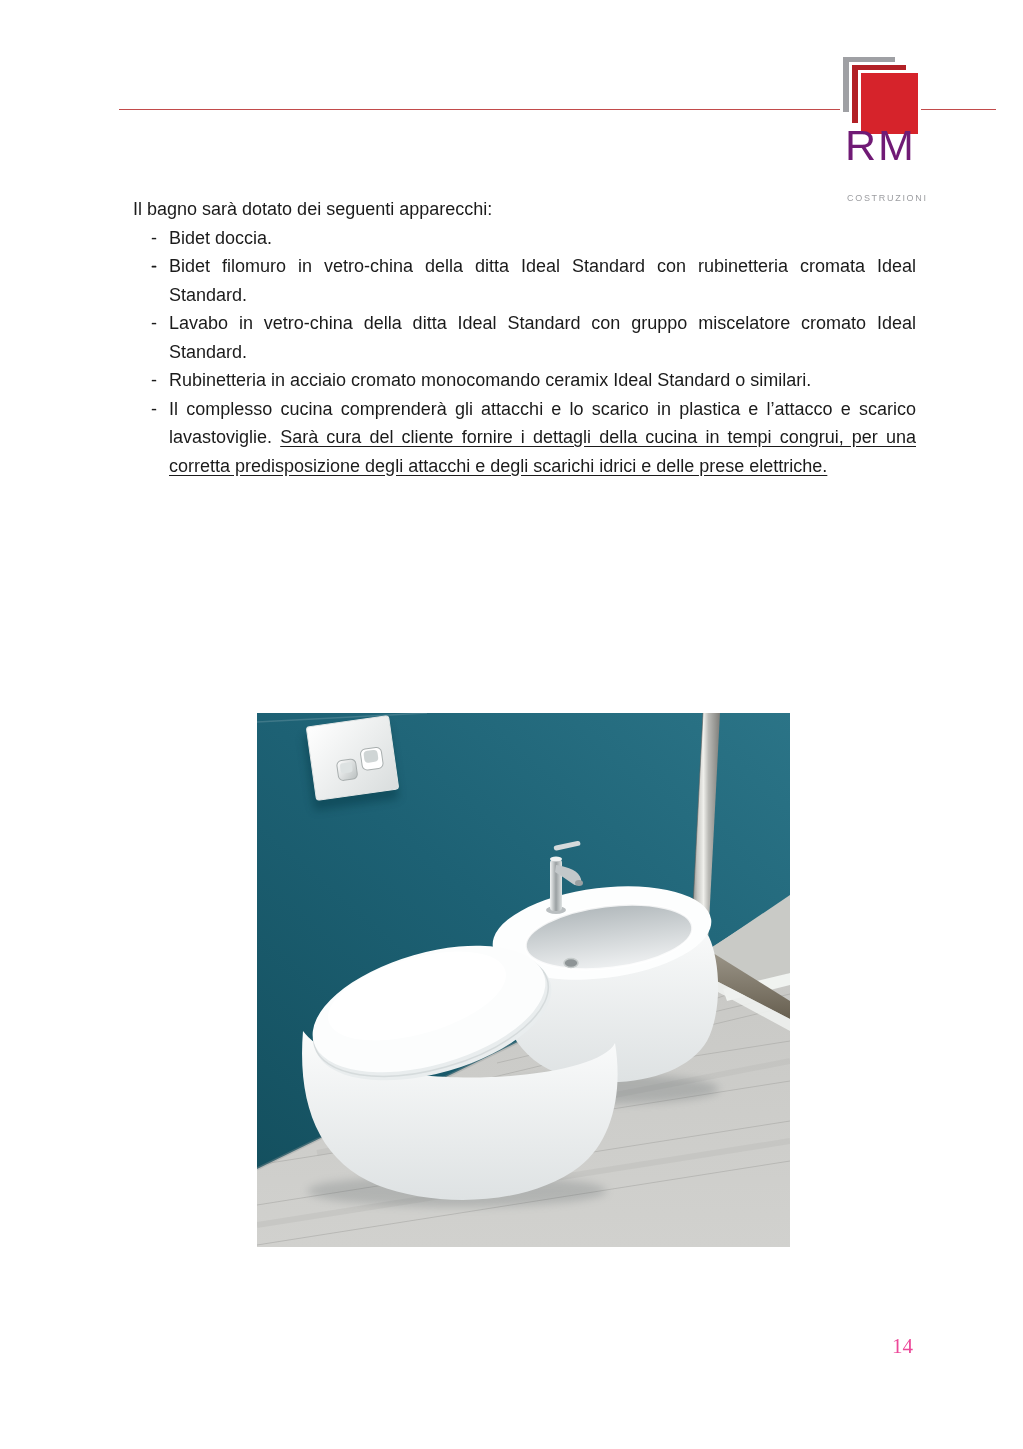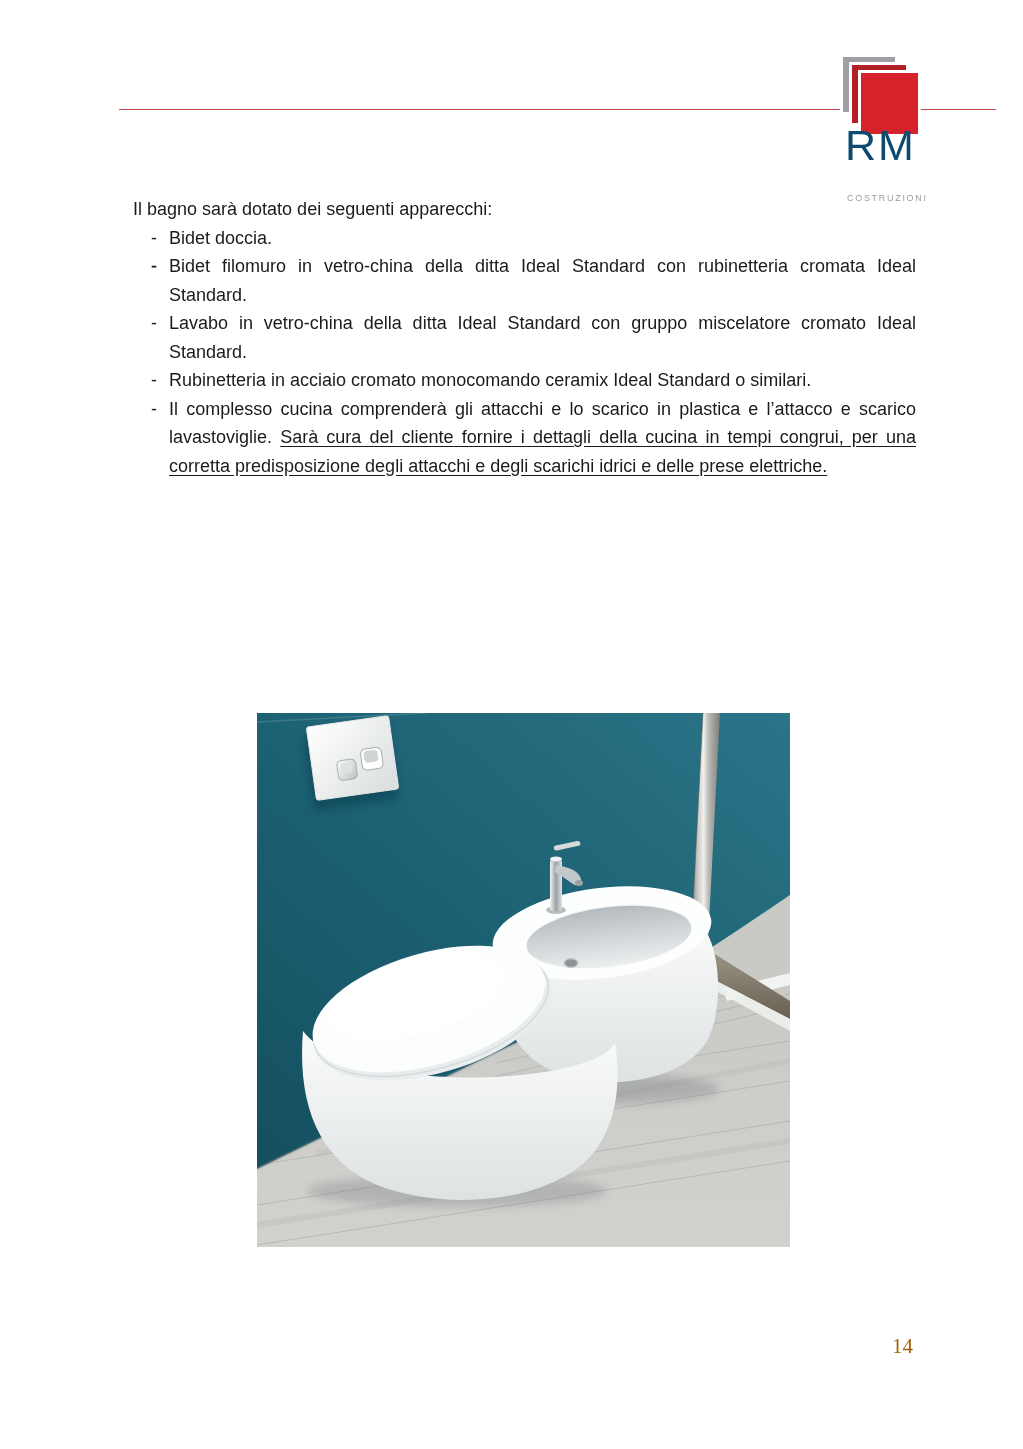--- a/index.html
+++ b/index.html
@@ -6,38 +6,38 @@
   .page{position:relative;width:1023px;height:1449px;background:#ffffff;
         font-family:"Liberation Sans",sans-serif;color:#1b1b1b;overflow:hidden;}
 
   
   .rule{position:absolute;left:119px;top:109px;width:877px;height:1px;background:#c24b4b;}
   .sq{position:absolute;box-shadow:0 0 0 3px #ffffff;}
   .sq-gray{left:843px;top:57px;width:52px;height:55px;background:#9fa0a4;z-index:1;}
   .sq-mid{left:852px;top:65px;width:54px;height:58px;background:#b22026;z-index:2;}
   .sq-front{left:861px;top:73px;width:57px;height:61px;background:#d6232b;z-index:3;}
   .logo-brand{position:absolute;left:845px;top:124px;font-size:43px;line-height:43px;
-              color:#0c4a6e;letter-spacing:2px;z-index:4;}
+              color:#701a75;letter-spacing:2px;z-index:4;}
   .logo-sub{position:absolute;left:847px;top:166px;font-size:9px;letter-spacing:1.7px;
             color:#9c9da1;z-index:4;margin-top:27px;}
 
   
   .content{position:absolute;left:133px;top:195px;width:783px;}
   .title{font-size:21px;line-height:24px;font-weight:bold;margin:0 0 24px 0;}
   .content p{margin:0;font-size:18px;line-height:28.5px;text-align:justify;}
   ul.apparecchi{list-style:none;margin:0;padding:0;font-size:18px;line-height:28.5px;}
   ul.apparecchi li{position:relative;padding-left:36px;text-align:justify;}
   .dash{position:absolute;left:18px;top:0;}
   .u{text-decoration:underline;text-underline-offset:3px;}
 
   
   figure.photo{position:absolute;left:257px;top:713px;width:533px;height:534px;margin:0;}
 
   .pagenum{position:absolute;left:892px;top:1334px;font-family:"Liberation Serif",serif;
-           font-size:21px;color:#a16207;}
+           font-size:21px;color:#ec4899;}
 </style>
 </head>
 <body>
 
 <div class="page">
 
   <div class="rule"></div>
 
   <div>
     <div class="sq sq-gray"></div>

